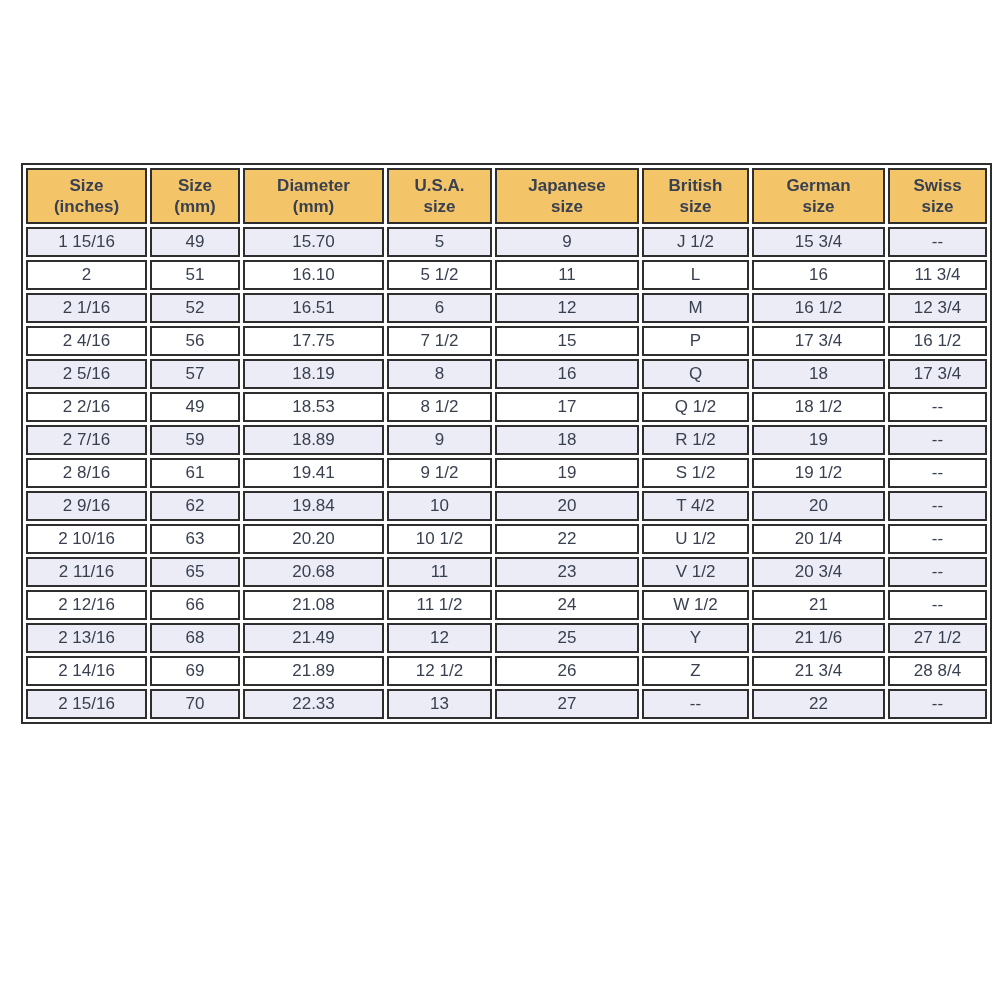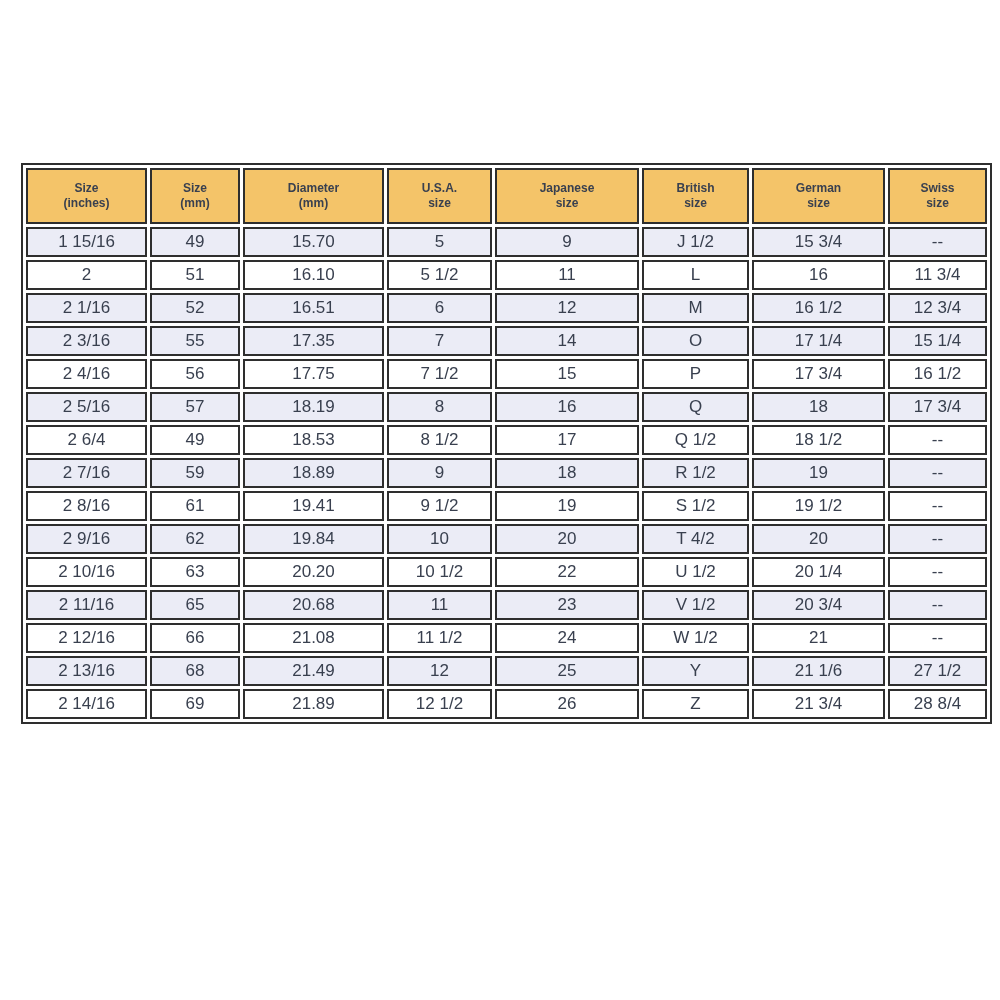--- a/index.html
+++ b/index.html
@@ -31,21 +31,21 @@
     border: 2px solid #2e2e2e;
     text-align: center;
     vertical-align: middle;
     color: #39404f;
     padding: 0 2px;
     overflow: hidden;
   }
   table.ring-size th {
     background: #f4c469;
     height: 52px;
-    font-size: 12px;
+    font-size: 17px;
     font-weight: bold;
     line-height: 1.25;
     margin-left: 33px;
   }
   table.ring-size td {
     height: 26px;
     font-size: 17px;
     font-weight: normal;
     background: #ffffff;
   }
@@ -128,30 +128,20 @@
         <tr class="alt">
           <td>2 1/16</td>
           <td>52</td>
           <td>16.51</td>
           <td>6</td>
           <td>12</td>
           <td>M</td>
           <td>16 1/2</td>
           <td>12 3/4</td>
         </tr>
-        <tr class="alt">
-          <td>2 3/16</td>
-          <td>55</td>
-          <td>17.35</td>
-          <td>7</td>
-          <td>14</td>
-          <td>O</td>
-          <td>17 1/4</td>
-          <td>15 1/4</td>
-        </tr>
         <tr>
           <td>2 4/16</td>
           <td>56</td>
           <td>17.75</td>
           <td>7 1/2</td>
           <td>15</td>
           <td>P</td>
           <td>17 3/4</td>
           <td>16 1/2</td>
         </tr>
@@ -159,21 +149,21 @@
           <td>2 5/16</td>
           <td>57</td>
           <td>18.19</td>
           <td>8</td>
           <td>16</td>
           <td>Q</td>
           <td>18</td>
           <td>17 3/4</td>
         </tr>
         <tr>
-          <td>2 6/4</td>
+          <td>2 2/16</td>
           <td>49</td>
           <td>18.53</td>
           <td>8 1/2</td>
           <td>17</td>
           <td>Q 1/2</td>
           <td>18 1/2</td>
           <td>--</td>
         </tr>
         <tr class="alt">
           <td>2 7/16</td>
@@ -248,15 +238,25 @@
         <tr>
           <td>2 14/16</td>
           <td>69</td>
           <td>21.89</td>
           <td>12 1/2</td>
           <td>26</td>
           <td>Z</td>
           <td>21 3/4</td>
           <td>28 8/4</td>
         </tr>
+        <tr class="alt">
+          <td>2 15/16</td>
+          <td>70</td>
+          <td>22.33</td>
+          <td>13</td>
+          <td>27</td>
+          <td>--</td>
+          <td>22</td>
+          <td>--</td>
+        </tr>
       </tbody>
   </table>
 </div>
 
 </body></html>

